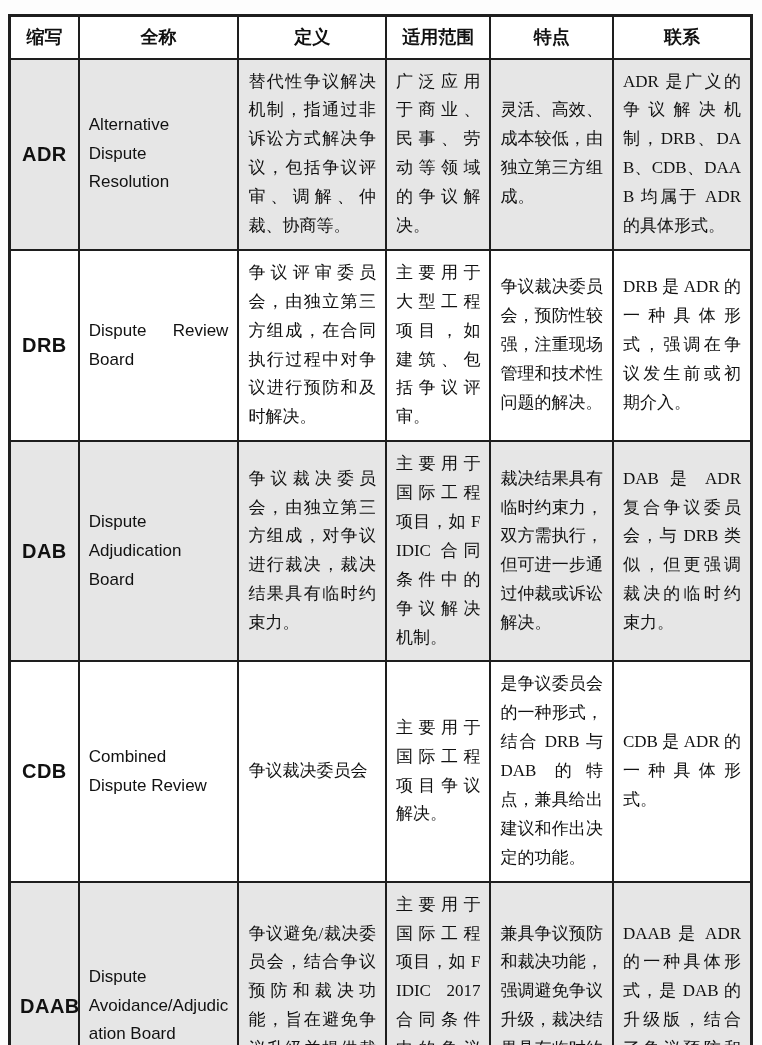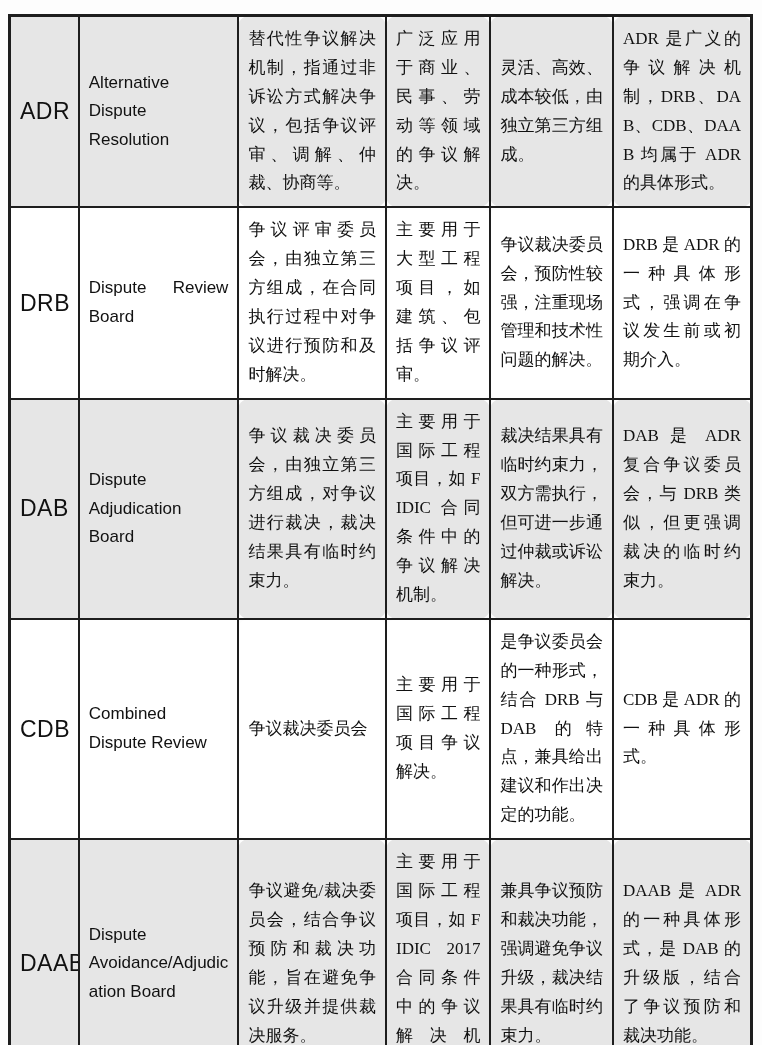--- a/index.html
+++ b/index.html
@@ -46,43 +46,42 @@
     text-align: center;
     padding: 4px 2px;
     background: #ffffff;
     font-family: "Liberation Serif", "DejaVu Serif", serif;
   }
   tr.body-row.shaded td { background: #e6e6e6; }
   tr.body-row td        { background: #ffffff; }
 
   td.abbr {
     text-align: center;
-    font-weight: normal;
-    font-size: 23px;
+    font-weight: bold;
+    font-size: 20px;
     font-family: "Liberation Sans", "DejaVu Sans", sans-serif;
     letter-spacing: 0.5px;
     margin-top: 33px;
   }
   td.full {
     font-family: "Liberation Sans", "DejaVu Sans", sans-serif;
     font-size: 17px;
     line-height: 1.68;
     text-align: justify;
     overflow-wrap: break-word;
     word-break: break-word;
     margin-left: 20px;
   }
   td.cjk {
     font-size: 17px;
     line-height: 1.7;
     text-align: justify;
     text-justify: inter-character;
     overflow-wrap: break-word;
     word-break: break-all;
-    border-radius: 11px;
   }
   
   tr.r-adr  { height: 180px; }
   tr.r-drb  { height: 156px; }
   tr.r-dab  { height: 205px; }
   tr.r-cdb  { height: 209px; }
   tr.r-daab { height: 212px; }
 </style>
 </head>
 <body>
@@ -91,20 +90,28 @@
   <table class="cmp">
     <colgroup>
       <col class="c-abbr">
         <col class="c-full">
         <col class="c-def">
       <col class="c-scope">
         <col class="c-feat">
         <col class="c-rel">
     </colgroup>
     <tbody>
+      <tr class="hdr">
+        <th>缩写</th>
+        <th>全称</th>
+        <th>定义</th>
+        <th>适用范围</th>
+        <th>特点</th>
+        <th>联系</th>
+      </tr>
 
       <tr class="body-row shaded r-adr">
         <td class="abbr">ADR</td>
         <td class="full">Alternative Dispute Resolution</td>
         <td class="cjk">替代性争议解决机制，指通过非诉讼方式解决争议，包括争议评审、调解、仲裁、协商等。</td>
         <td class="cjk">广泛应用于商业、民事、劳动等领域的争议解决。</td>
         <td class="cjk">灵活、高效、成本较低，由独立第三方组成。</td>
         <td class="cjk">ADR 是广义的争议解决机制，DRB、DAB、CDB、DAAB 均属于 ADR 的具体形式。</td>
       </tr>
 

